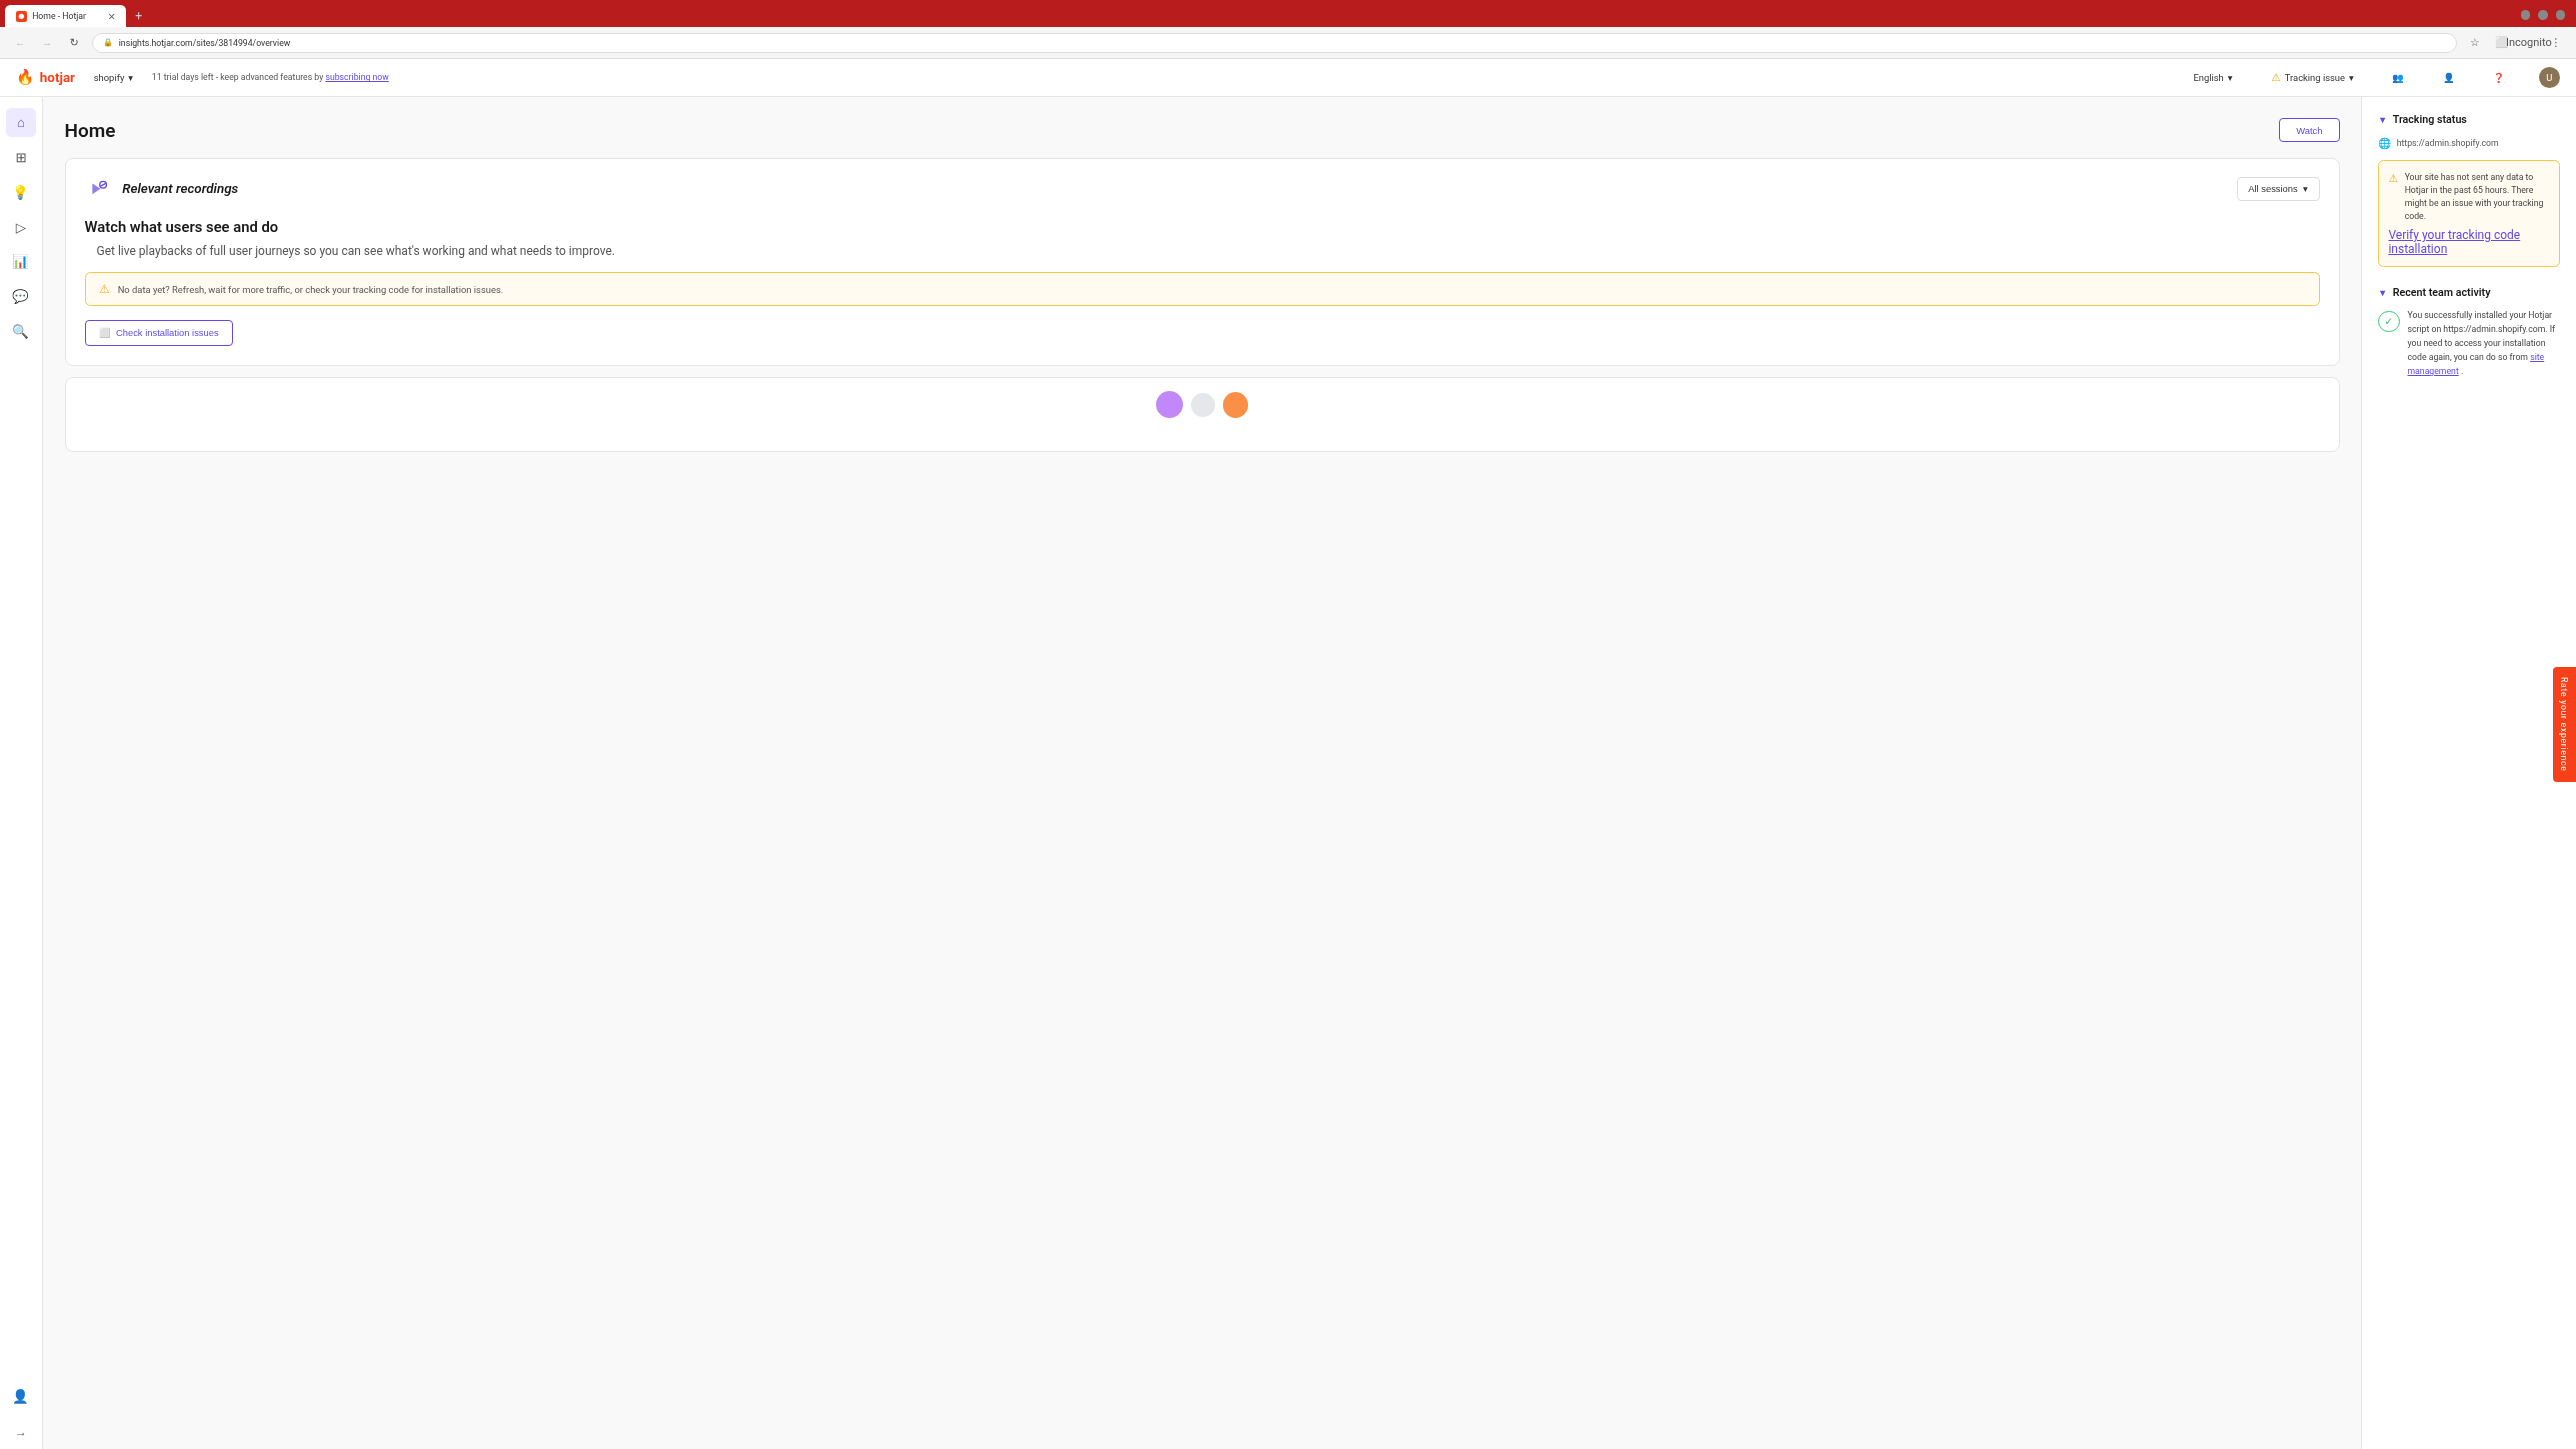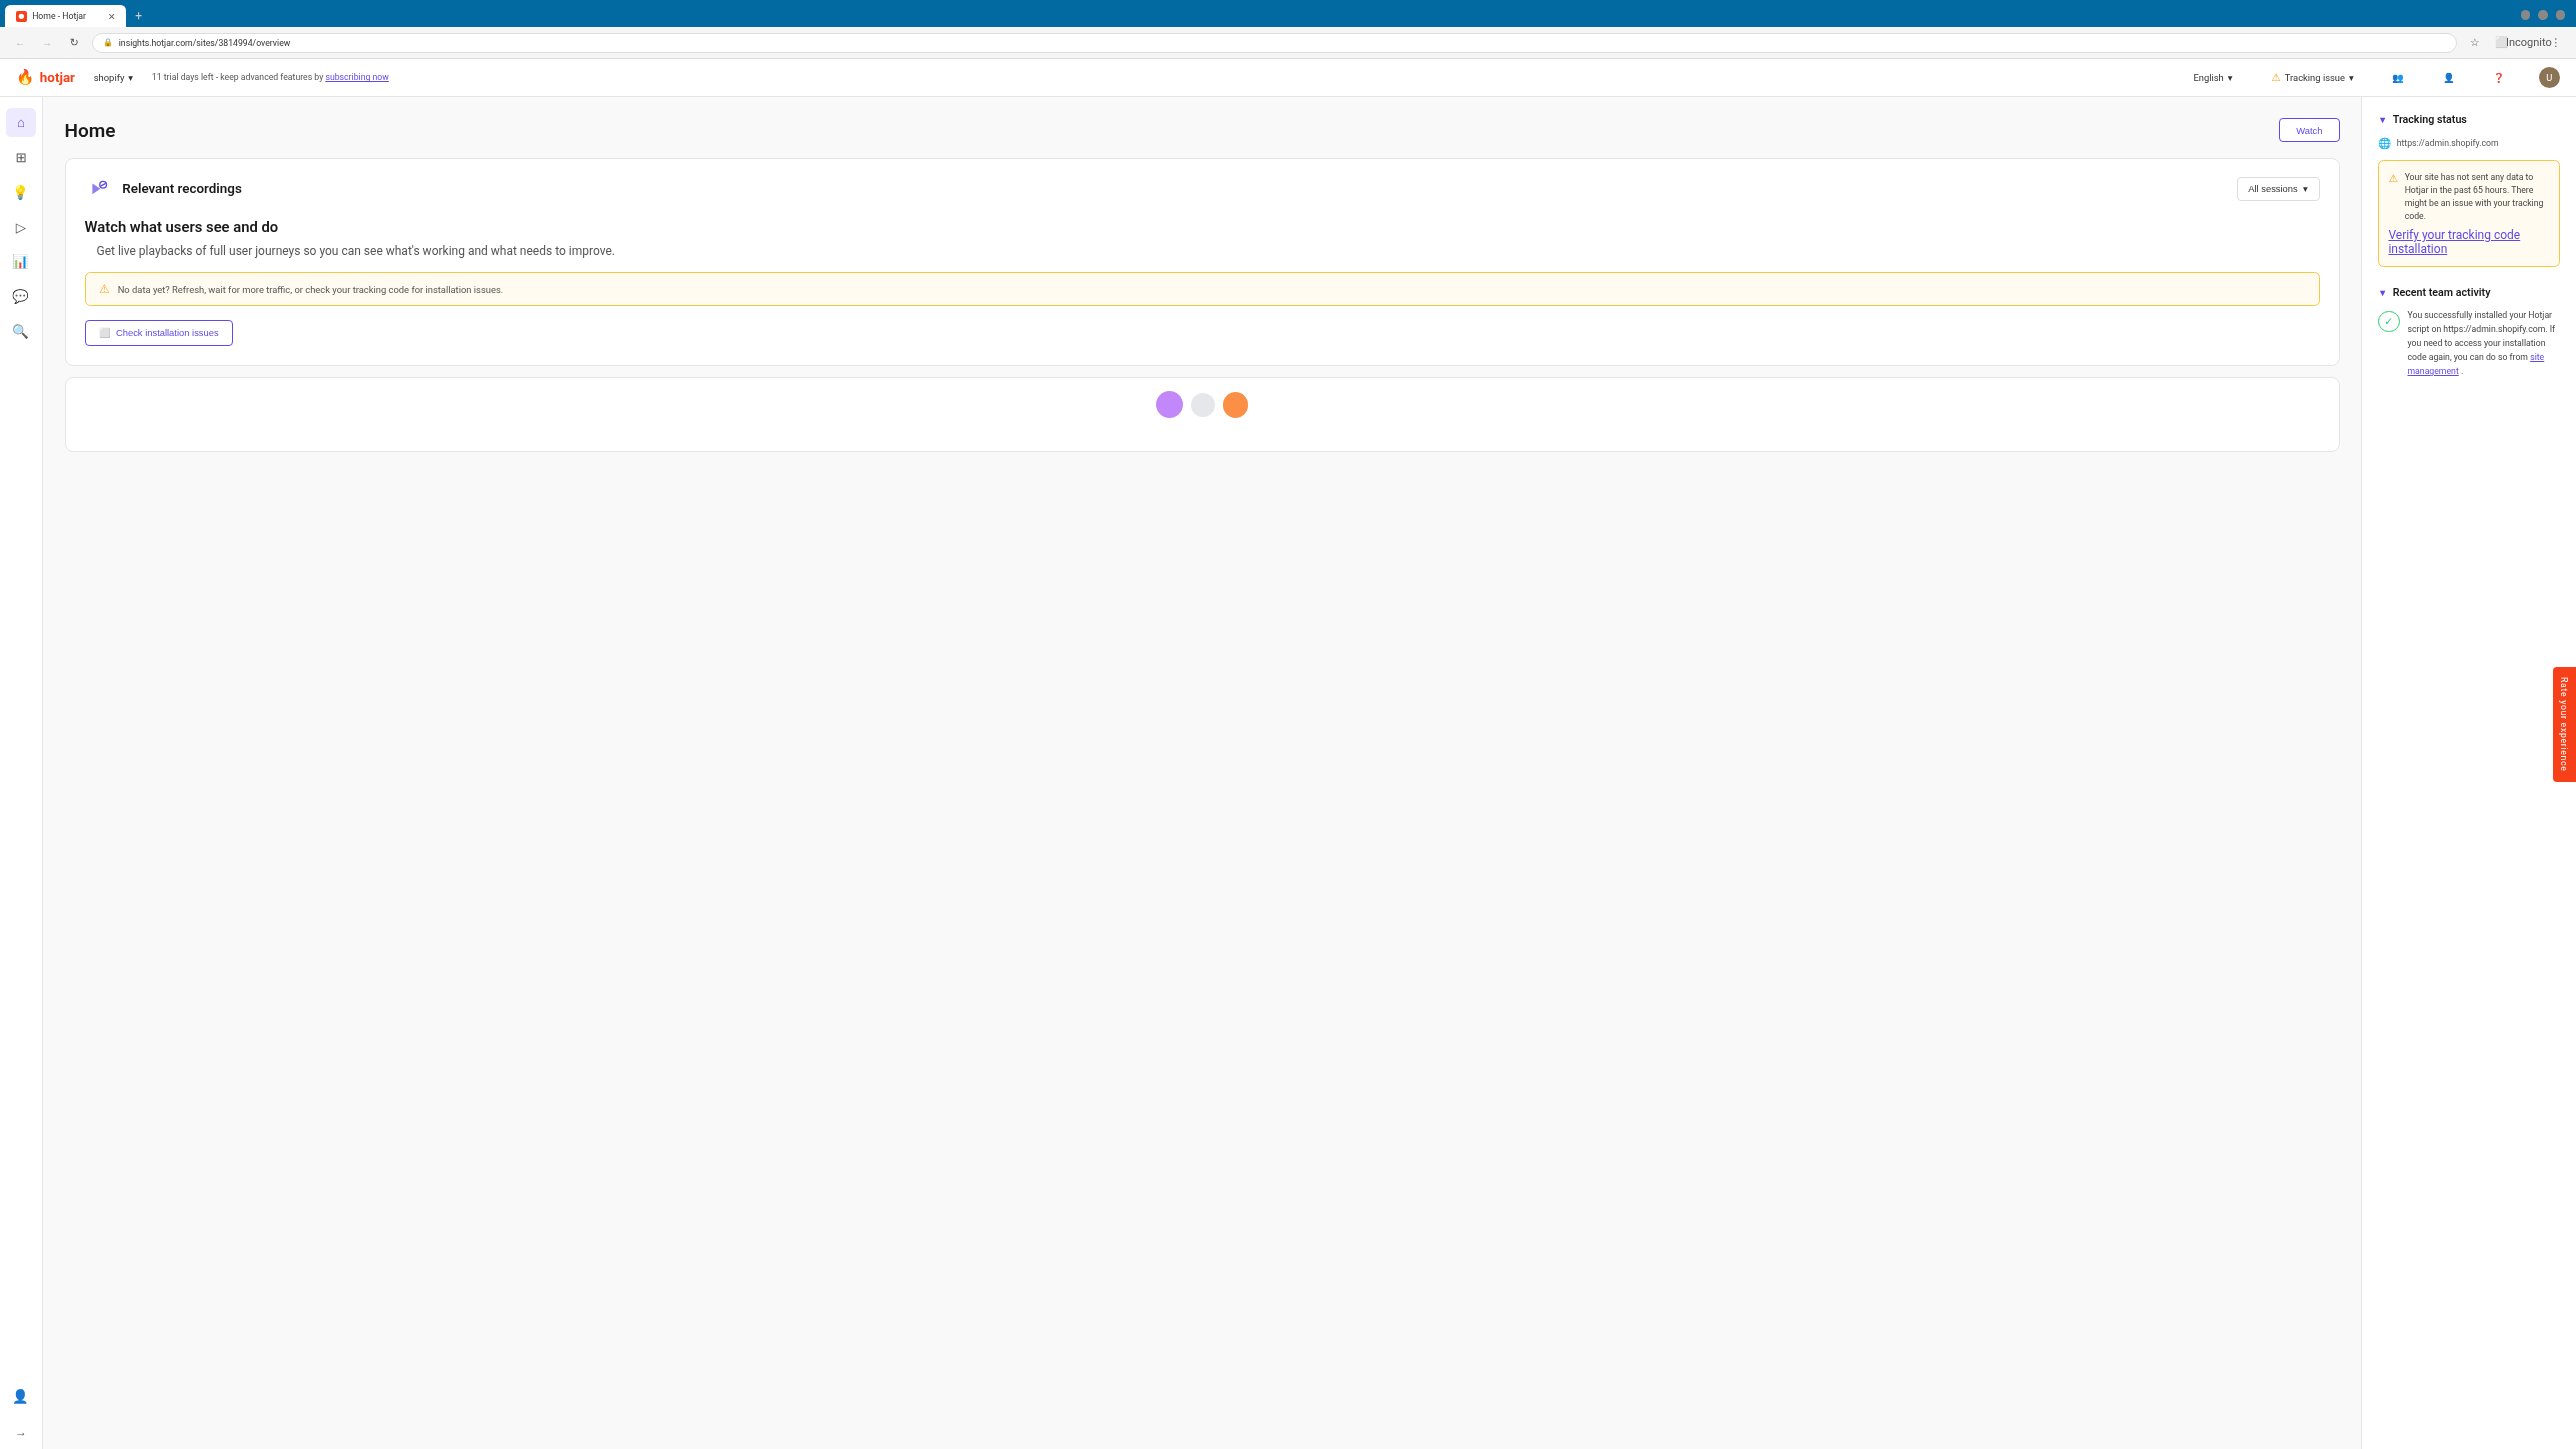--- a/index.html
+++ b/index.html
@@ -1,20 +1,20 @@
 <!DOCTYPE html>
 <html style="font-size:10.7px"><head>
   <meta charset="utf-8">
   <style>
     * { box-sizing: border-box; margin: 0; padding: 0; }
     body { font-family: -apple-system, BlinkMacSystemFont, 'Segoe UI', Roboto, sans-serif; background: #f5f5f5; overflow: hidden; }
 
     
     .browser-chrome { background: #2d2d2d; width: 100%; }
-    .browser-tabs { display: flex; align-items: center; padding: 5.4px 5.4px 0; gap: 2.7px; background: #0369a1; }
+    .browser-tabs { display: flex; align-items: center; padding: 5.4px 5.4px 0; gap: 2.7px; background: #b91c1c; }
     .browser-tab { display: flex; align-items: center; gap: 5.4px; background: #fff; border-radius: 5.4px 5.4px 0 0; padding: 5.4px 10.7px; min-width: 121px; font-size: 8.7px; color: #333; }
     .browser-tab-favicon { width: 10.7px; height: 10.7px; background: #f5401a; border-radius: 2px; display: flex; align-items: center; justify-content: center; }
     .browser-tab-close { margin-left: auto; cursor: pointer; color: #666; font-size: 9.4px; }
     .browser-tab-new { background: transparent; border-radius: 50%; width: 19px; height: 19px; display: flex; align-items: center; justify-content: center; color: #ccc; font-size: 12px; cursor: pointer; }
     .browser-controls { display: flex; align-items: center; gap: 8px; padding: 5.4px 10.7px; background: #f5f5f5; border-bottom: 0.7px solid #ddd; }
     .browser-nav-btn { width: 19px; height: 19px; display: flex; align-items: center; justify-content: center; cursor: pointer; color: #555; font-size: 10.7px; border-radius: 50%; }
     .browser-nav-btn.disabled { color: #bbb; cursor: default; }
     .address-bar { flex: 1; background: #fff; border: 0.7px solid #ddd; border-radius: 13.4px; padding: 4px 10.7px; font-size: 8.7px; color: #333; display: flex; align-items: center; gap: 5.4px; }
     .address-bar-lock { color: #555; font-size: 8px; }
     .address-bar-url { flex: 1; }
@@ -48,21 +48,21 @@
     
     .main-panel { flex: 1; overflow-y: auto; padding: 21.5px; background: #f9f9f9; }
     .page-header { display: flex; align-items: center; justify-content: space-between; margin-bottom: 16px; gap: 13px; }
     .page-title { font-size: 19px; font-weight: 600; color: #1a1a1a; }
     .share-btn { border: 1px solid #5f4ae8; color: #5f4ae8; background: #fff; padding: 5.4px 16px; border-radius: 4px; font-size: 9.4px; cursor: pointer; font-weight: 500; }
 
     
     .card { background: #fff; border-radius: 8px; border: 0.7px solid #e5e5e5; margin-bottom: 10.7px; overflow: hidden; }
     .card-header { padding: 16px 19px; display: flex; align-items: center; gap: 10.7px; }
     .card-icon { width: 27px; height: 27px; display: flex; align-items: center; justify-content: center; color: #5f4ae8; font-size: 14.8px; }
-    .card-title { font-size: 13.4px; font-weight: 600; color: #1a1a1a; }
+    .card-title { font-size: 13.4px; font-weight: 600; color: #1a1a1a; font-style: italic; }
     .card-body { padding: 0 19px 19px; }
     .section-title { font-size: 14.8px; font-weight: 600; color: #1a1a1a; margin-bottom: 8px; }
     .section-desc { font-size: 12px; color: #555; margin-bottom: 13.4px; margin-left: 12px; }
     .warning-box { background: #fffbf0; border: 0.7px solid #f5c842; border-radius: 5.4px; padding: 9.4px 13.4px; display: flex; align-items: center; gap: 8px; font-size: 9.4px; color: #555; margin-bottom: 13.4px; }
     .warning-icon { color: #f5a623; font-size: 12px; flex-shrink: 0; }
     .check-btn { display: inline-flex; align-items: center; gap: 5.4px; border: 1px solid #5f4ae8; color: #5f4ae8; background: #fff; padding: 6.7px 13.4px; border-radius: 4px; font-size: 9.4px; cursor: pointer; font-weight: 500; }
     .sessions-dropdown { margin-left: auto; }
     .dropdown-btn { display: flex; align-items: center; gap: 5.4px; border: 0.7px solid #ddd; background: #fff; padding: 5.4px 10.7px; border-radius: 4px; font-size: 9.4px; color: #333; cursor: pointer; }
 
     

